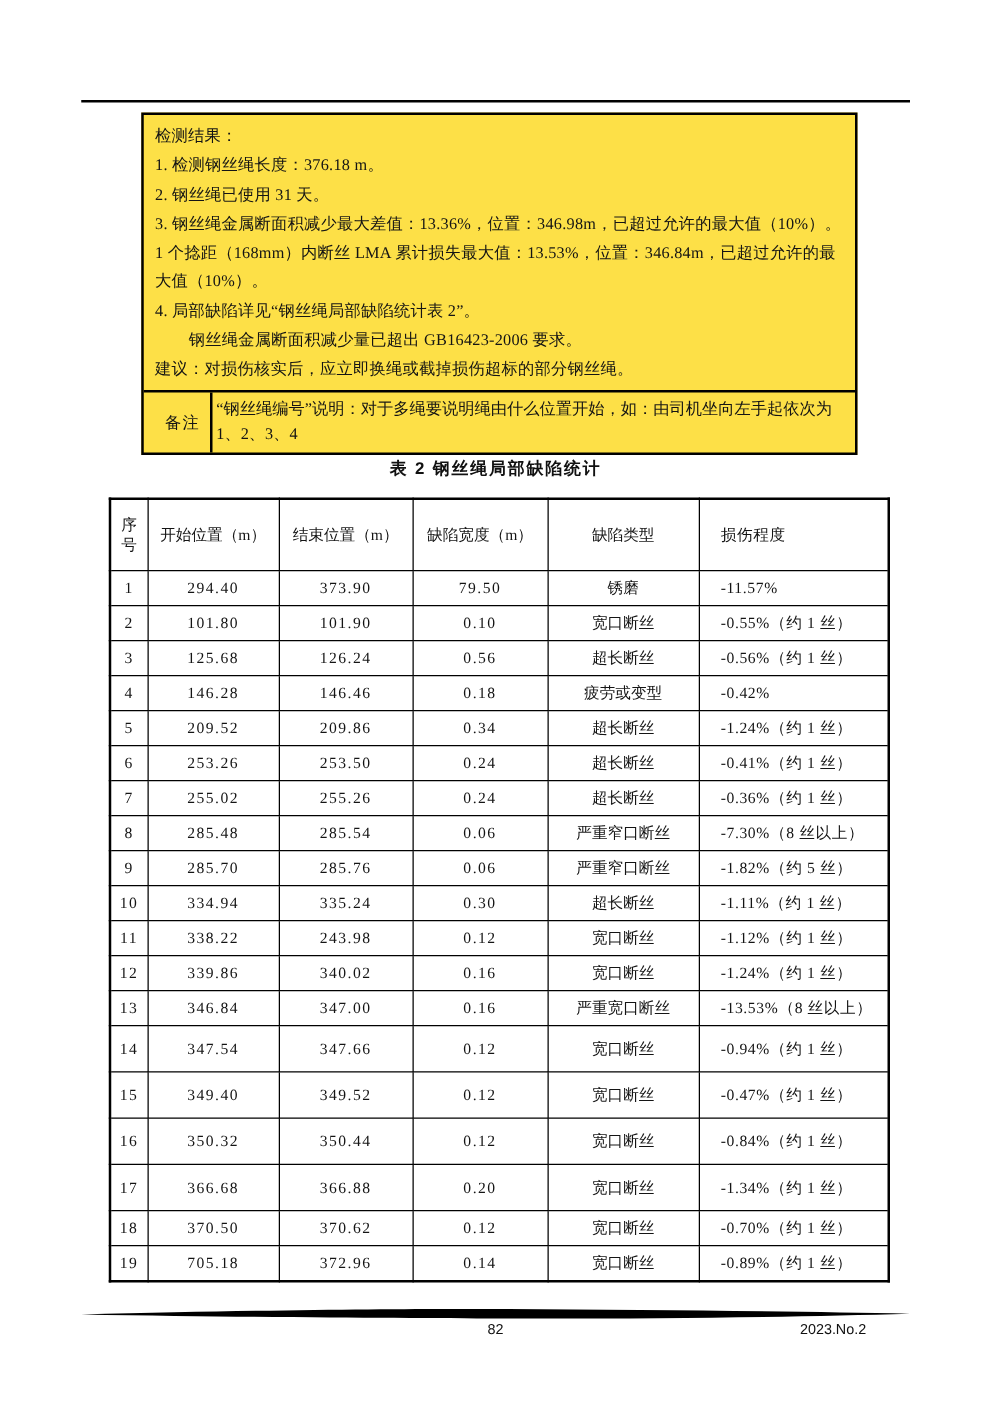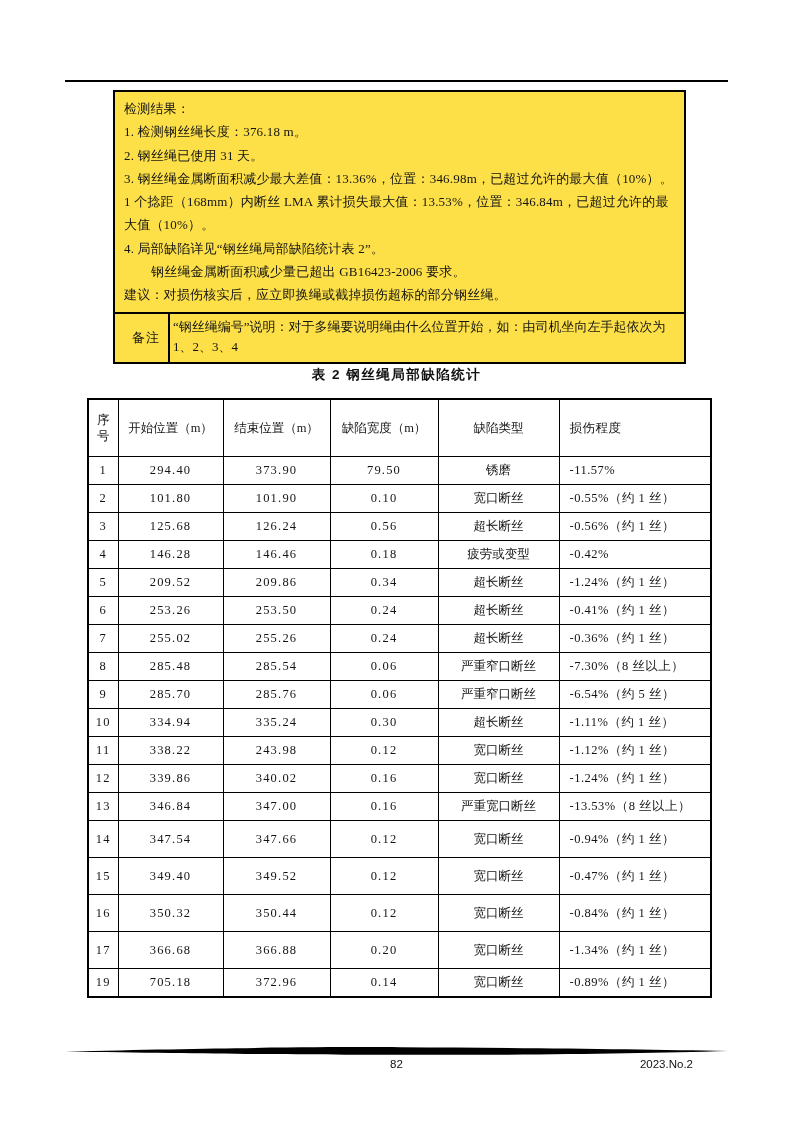--- a/index.html
+++ b/index.html
@@ -40,21 +40,21 @@
     border:2px solid #000; font-size:12.5px;
   }
   .defect-table th, .defect-table td {
     border:1.5px solid #000; font-weight:normal; text-align:center;
     padding:0 2px; overflow:hidden;
   }
   .defect-table thead tr { height:44px; }
   .defect-table tbody tr { height:28px; }
   .defect-table tbody tr.tall { height:37px; }
   .defect-table th.col-0 { word-break:break-all; line-height:16px; padding:12px 7px; }
-  .defect-table th.col-5, .defect-table td.col-5 { text-align:left; padding-left:10px; letter-spacing:0.5px; }
+  .defect-table th.col-5, .defect-table td.col-5 { text-align:left; padding-left:17px; letter-spacing:0.5px; }
   .defect-table td.col-0, .defect-table td.col-1,
   .defect-table td.col-2, .defect-table td.col-3 { letter-spacing:1.2px; }
   .footer-line { position:absolute; left:0; top:0; pointer-events:none; }
   .footer-page {
     position:absolute; top:1058px; left:0; width:100%; text-align:center;
     font-family:"Liberation Sans","DejaVu Sans",sans-serif; font-size:11.5px; color:#111;
   }
   .footer-issue {
     position:absolute; top:1058px; right:100px;
     font-family:"Liberation Sans","DejaVu Sans",sans-serif; font-size:11.5px; color:#111;
@@ -170,21 +170,21 @@
           <td class="col-3">0.06</td>
           <td class="col-4">严重窄口断丝</td>
           <td class="col-5">-7.30%（8 丝以上）</td>
         </tr>
         <tr>
           <td class="col-0">9</td>
           <td class="col-1">285.70</td>
           <td class="col-2">285.76</td>
           <td class="col-3">0.06</td>
           <td class="col-4">严重窄口断丝</td>
-          <td class="col-5">-6.54%（约 5 丝）</td>
+          <td class="col-5">-1.82%（约 5 丝）</td>
         </tr>
         <tr>
           <td class="col-0">10</td>
           <td class="col-1">334.94</td>
           <td class="col-2">335.24</td>
           <td class="col-3">0.30</td>
           <td class="col-4">超长断丝</td>
           <td class="col-5">-1.11%（约 1 丝）</td>
         </tr>
         <tr>
@@ -237,20 +237,28 @@
         </tr>
         <tr class="tall">
           <td class="col-0">17</td>
           <td class="col-1">366.68</td>
           <td class="col-2">366.88</td>
           <td class="col-3">0.20</td>
           <td class="col-4">宽口断丝</td>
           <td class="col-5">-1.34%（约 1 丝）</td>
         </tr>
         <tr>
+          <td class="col-0">18</td>
+          <td class="col-1">370.50</td>
+          <td class="col-2">370.62</td>
+          <td class="col-3">0.12</td>
+          <td class="col-4">宽口断丝</td>
+          <td class="col-5">-0.70%（约 1 丝）</td>
+        </tr>
+        <tr>
           <td class="col-0">19</td>
           <td class="col-1">705.18</td>
           <td class="col-2">372.96</td>
           <td class="col-3">0.14</td>
           <td class="col-4">宽口断丝</td>
           <td class="col-5">-0.89%（约 1 丝）</td>
         </tr>
       </tbody>
   </table>
 

